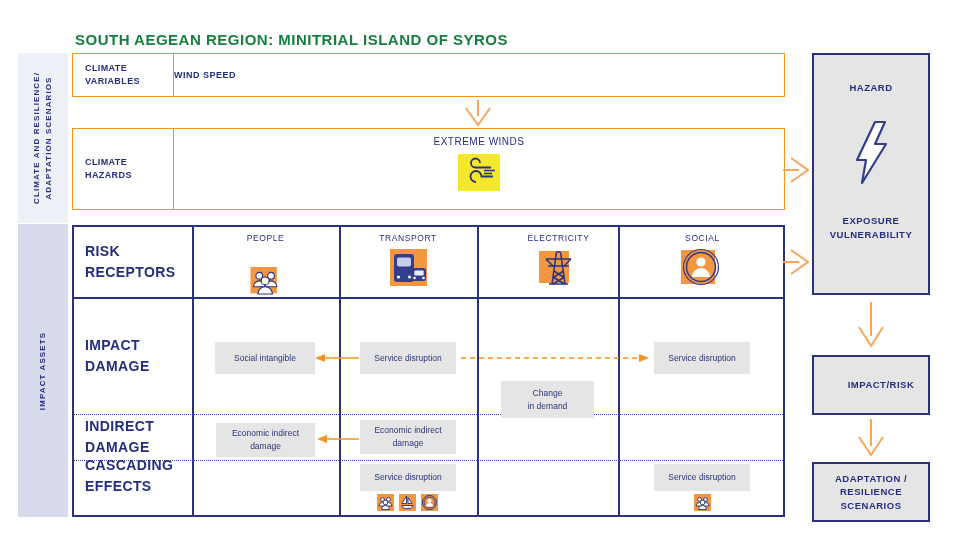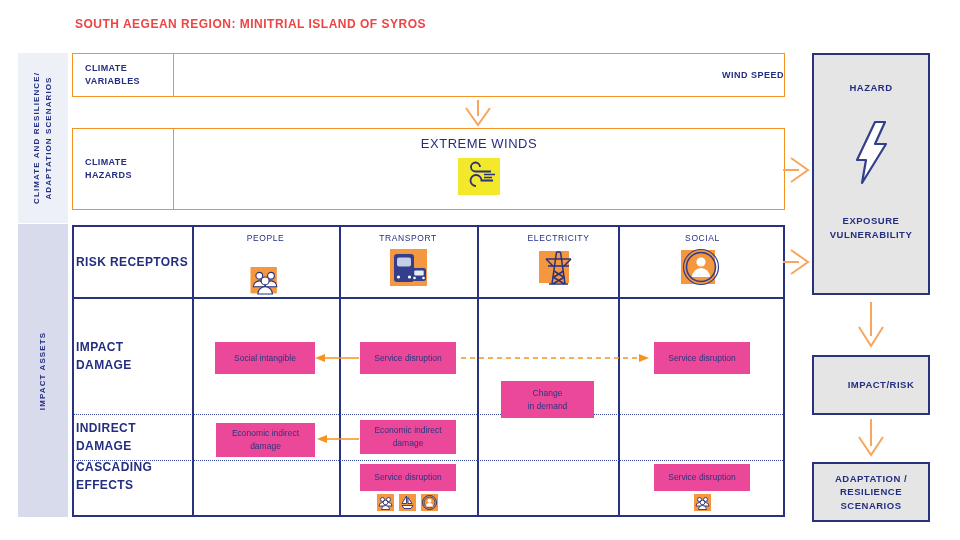--- a/index.html
+++ b/index.html
@@ -4,63 +4,63 @@
 <style>
   * { margin:0; padding:0; box-sizing:border-box; }
   html,body { background:#fff; }
   .stage {
     position:relative; width:960px; height:540px; background:#fff;
     font-family:"Liberation Sans", sans-serif; color:#232E80; overflow:hidden;
   }
   .abs { position:absolute; }
   .pre { white-space:pre-line; }
   .title {
-    position:absolute; left:75px; top:17px; font-size:12px; font-weight:700;
-    letter-spacing:0.5px; color:#ef4444;
+    position:absolute; left:75px; top:31px; font-size:15px; font-weight:700;
+    letter-spacing:0.5px; color:#15803d;
   }
   
   .side { position:absolute; left:18px; width:50px; }
   .side-top { top:53px; height:170px; background:#EEF0F8; }
   .side-bottom { top:224px; height:293px; background:#D8DBEB; }
   .side-label {
     position:absolute; left:50%; top:50%;
     transform:translate(-50%,-50%) rotate(-90deg);
     font-size:8px; font-weight:700; letter-spacing:1.1px; text-align:center;
     line-height:1.5; white-space:pre; width:max-content;
   }
   
   .obox {
     position:absolute; left:72px; width:713px; border:1.5px solid #F4931F;
     display:flex; background:#fff;
   }
   .obox-label {
     width:101px; border-right:1.5px solid #F4931F; display:flex; align-items:center;
     padding-left:12px; font-size:9px; font-weight:700; letter-spacing:0.4px; line-height:1.45;
   }
-  .obox-content { flex:1; display:flex; align-items:center; justify-content:flex-end; }
+  .obox-content { flex:1; display:flex; align-items:center; justify-content:flex-start; }
   .obox-content.col { flex-direction:column; justify-content:flex-start; padding-top:7px; }
   .wind-speed { font-size:9px; font-weight:700; letter-spacing:0.5px; }
-  .extreme-winds { font-size:13px; letter-spacing:0.5px; }
+  .extreme-winds { font-size:10px; letter-spacing:0.5px; }
   
   .table {
     position:absolute; left:72px; top:225px; width:713px; height:292px;
     border:2px solid #28327F; background:#fff;
   }
   .vline { position:absolute; top:0; bottom:0; width:1.5px; background:#28327F; }
   .hline-solid { position:absolute; left:0; right:0; height:1.5px; background:#28327F; }
   .hline-dot { position:absolute; left:0; right:0; border-top:1.5px dotted #3A46A0; }
   .row-label {
     position:absolute; left:0; width:116px; display:flex; align-items:center;
-    padding-left:2px; font-size:12px; font-weight:700; letter-spacing:0.4px; line-height:1.5;
+    padding-left:11px; font-size:14px; font-weight:700; letter-spacing:0.4px; line-height:1.5;
   }
   .hcell { position:absolute; top:0; height:70px; display:flex; flex-direction:column; align-items:center; }
   .hcell-label { margin-top:6px; font-size:8.5px; letter-spacing:0.6px; }
   .hcell-icon { margin-top:4px; }
   .cellbox {
-    position:absolute; background:#ec4899; color:#2A357F; font-size:8.5px;
+    position:absolute; background:#e5e5e5; color:#2A357F; font-size:8.5px;
     display:flex; align-items:center; justify-content:center; text-align:center; line-height:1.5;
   }
   .mini-icons { position:absolute; display:flex; gap:5px; }
   
   .rbox {
     position:absolute; left:812px; width:118px; border:2px solid #28327F; background:#e5e5e5;
     display:flex; flex-direction:column; align-items:center; text-align:center;
   }
   .rbox-title { font-size:9.5px; font-weight:700; letter-spacing:0.5px; line-height:1.4; }
   .rbox-center { justify-content:center; }

